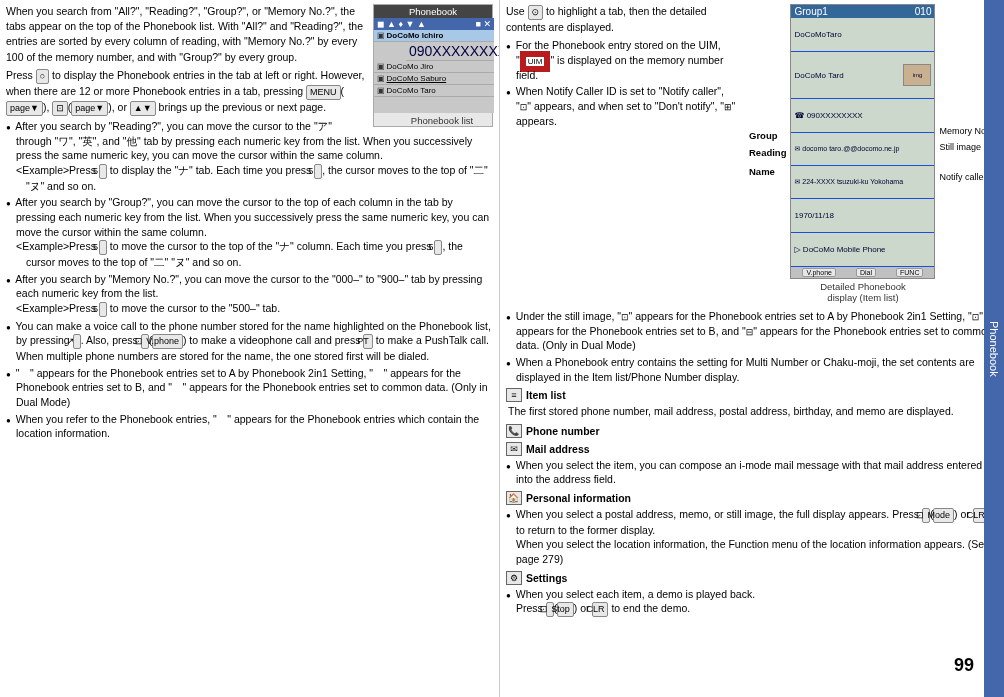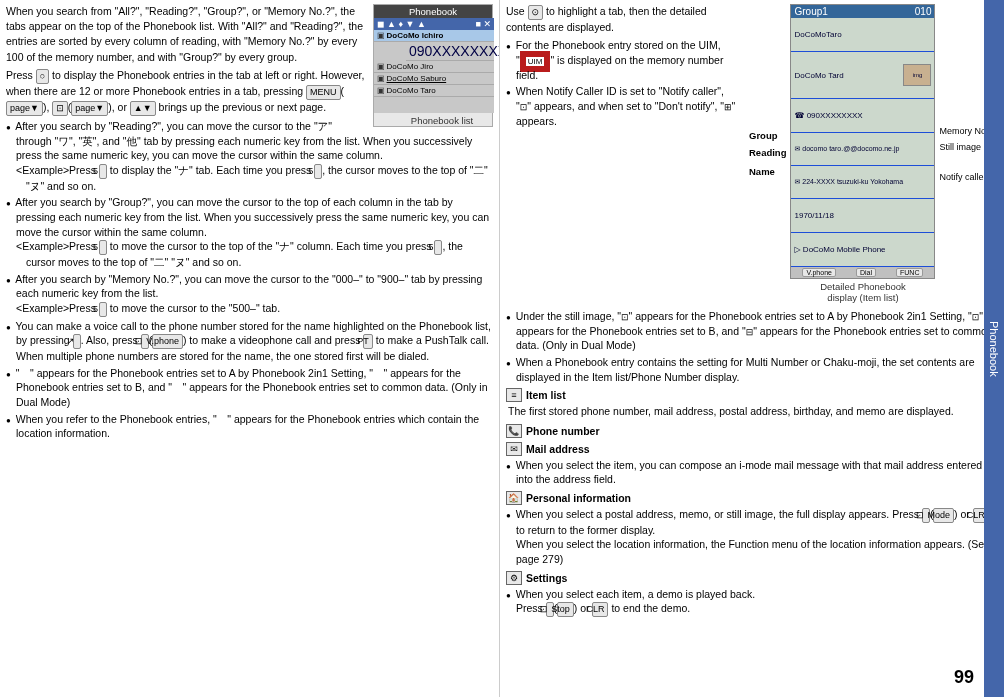--- a/index.html
+++ b/index.html
@@ -215,21 +215,21 @@
       padding: 10px 3px;
       text-align: center;
       height: 100%;
       display: flex;
       align-items: center;
       justify-content: center;
     }
 
     .page-number {
       position: absolute;
-      bottom: 9px;
+      bottom: 21px;
       right: 30px;
       font-size: 18px;
       font-weight: bold;
       color: #000;
     }
 
     .screen-caption {
       font-size: 9.5px;
       text-align: center;
       color: #333;

